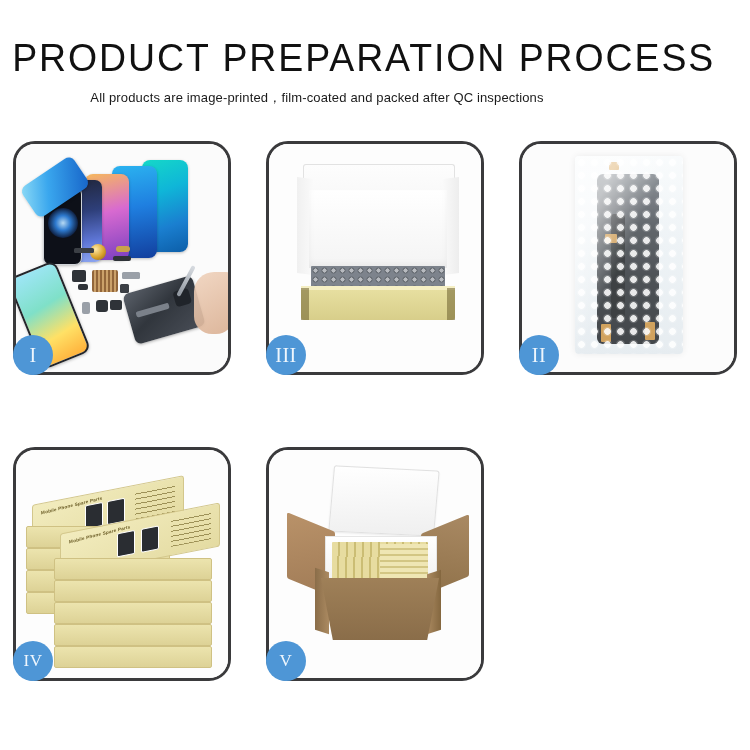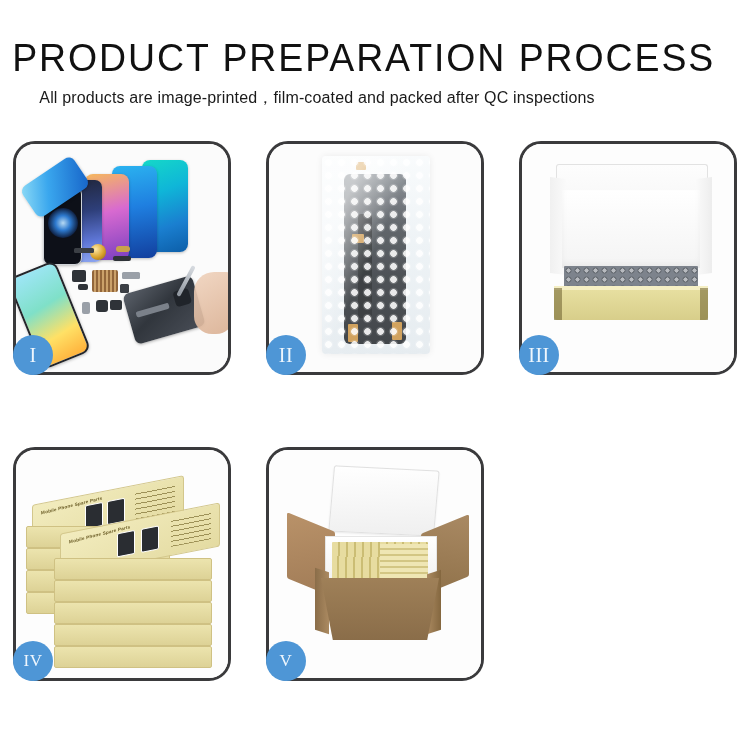--- a/index.html
+++ b/index.html
@@ -11,21 +11,21 @@
   .page{width:750px;height:750px;position:relative;background:#fff;}
 
   
   .header{position:absolute;left:0;top:36px;width:610px;text-align:center;}
   .title{
     font-size:39px;line-height:44px;font-weight:400;letter-spacing:2.0px;
     color:#111;white-space:nowrap;font-family:"Liberation Sans","DejaVu Sans",sans-serif;
     transform:scaleX(0.96);
   }
   .subtitle{
-    margin-top:8px;font-size:16px;line-height:20px;color:#1a1a1a;
+    margin-top:8px;font-size:13px;line-height:20px;color:#1a1a1a;
     letter-spacing:.15px;white-space:nowrap;padding-left:24px;
   }
 
   
   .grid{
     position:absolute;left:13px;top:141px;width:724px;height:540px;
     display:grid;grid-template-columns:repeat(3,218px);
     grid-template-rows:repeat(2,234px);
     column-gap:35px;row-gap:72px;
   }
@@ -231,52 +231,52 @@
           <div class="flex" style="left:80px;top:156px;width:12px;height:12px;border-radius:3px;"></div>
           <div class="flex" style="left:94px;top:156px;width:12px;height:10px;border-radius:2px;"></div>
           <div class="tool"></div>
           <div class="hand"></div>
         </div>
       </div>
       <div class="badge">I</div>
     </div>
 
     <div class="panel">
-      <div class="panel-inner p2">
-        <div class="bubblebag">
-          <div class="item"></div>
-          <div class="tape" style="left:34px;top:6px;width:10px;height:8px;"></div>
-          <div class="tape" style="left:30px;top:78px;width:12px;height:9px;"></div>
-          <div class="tape" style="left:26px;top:168px;width:10px;height:18px;"></div>
-          <div class="tape" style="left:70px;top:166px;width:10px;height:18px;"></div>
-          <div class="bubbles"></div>
-          <div class="sheen"></div>
-        </div>
-      </div>
-      <div class="badge">II</div>
-    </div>
-
-    <div class="panel">
       <div class="panel-inner p3">
         <div class="obox">
           <div class="lidback"></div>
           <div class="flapL"></div>
           <div class="flapR"></div>
           <div class="foam"></div>
           <div class="bubblefill"></div>
           <div class="lip"></div>
           <div class="tray"></div>
           <div class="trayL"></div>
           <div class="trayR"></div>
         </div>
       </div>
       <div class="badge">III</div>
     </div>
 
     <div class="panel">
+      <div class="panel-inner p2">
+        <div class="bubblebag">
+          <div class="item"></div>
+          <div class="tape" style="left:34px;top:6px;width:10px;height:8px;"></div>
+          <div class="tape" style="left:30px;top:78px;width:12px;height:9px;"></div>
+          <div class="tape" style="left:26px;top:168px;width:10px;height:18px;"></div>
+          <div class="tape" style="left:70px;top:166px;width:10px;height:18px;"></div>
+          <div class="bubbles"></div>
+          <div class="sheen"></div>
+        </div>
+      </div>
+      <div class="badge">II</div>
+    </div>
+
+    <div class="panel">
       <div class="panel-inner p4">
         <div class="stack">
 
           <div class="lidtop" style="left:8px;top:22px;">
             <div class="lbl">Mobile Phone Spare Parts</div>
             <div class="win" style="left:52px;"></div>
             <div class="win" style="left:74px;"></div>
             <div class="lines"></div>
           </div>
           <div class="sbox" style="left:2px;top:58px;width:142px;"></div>

